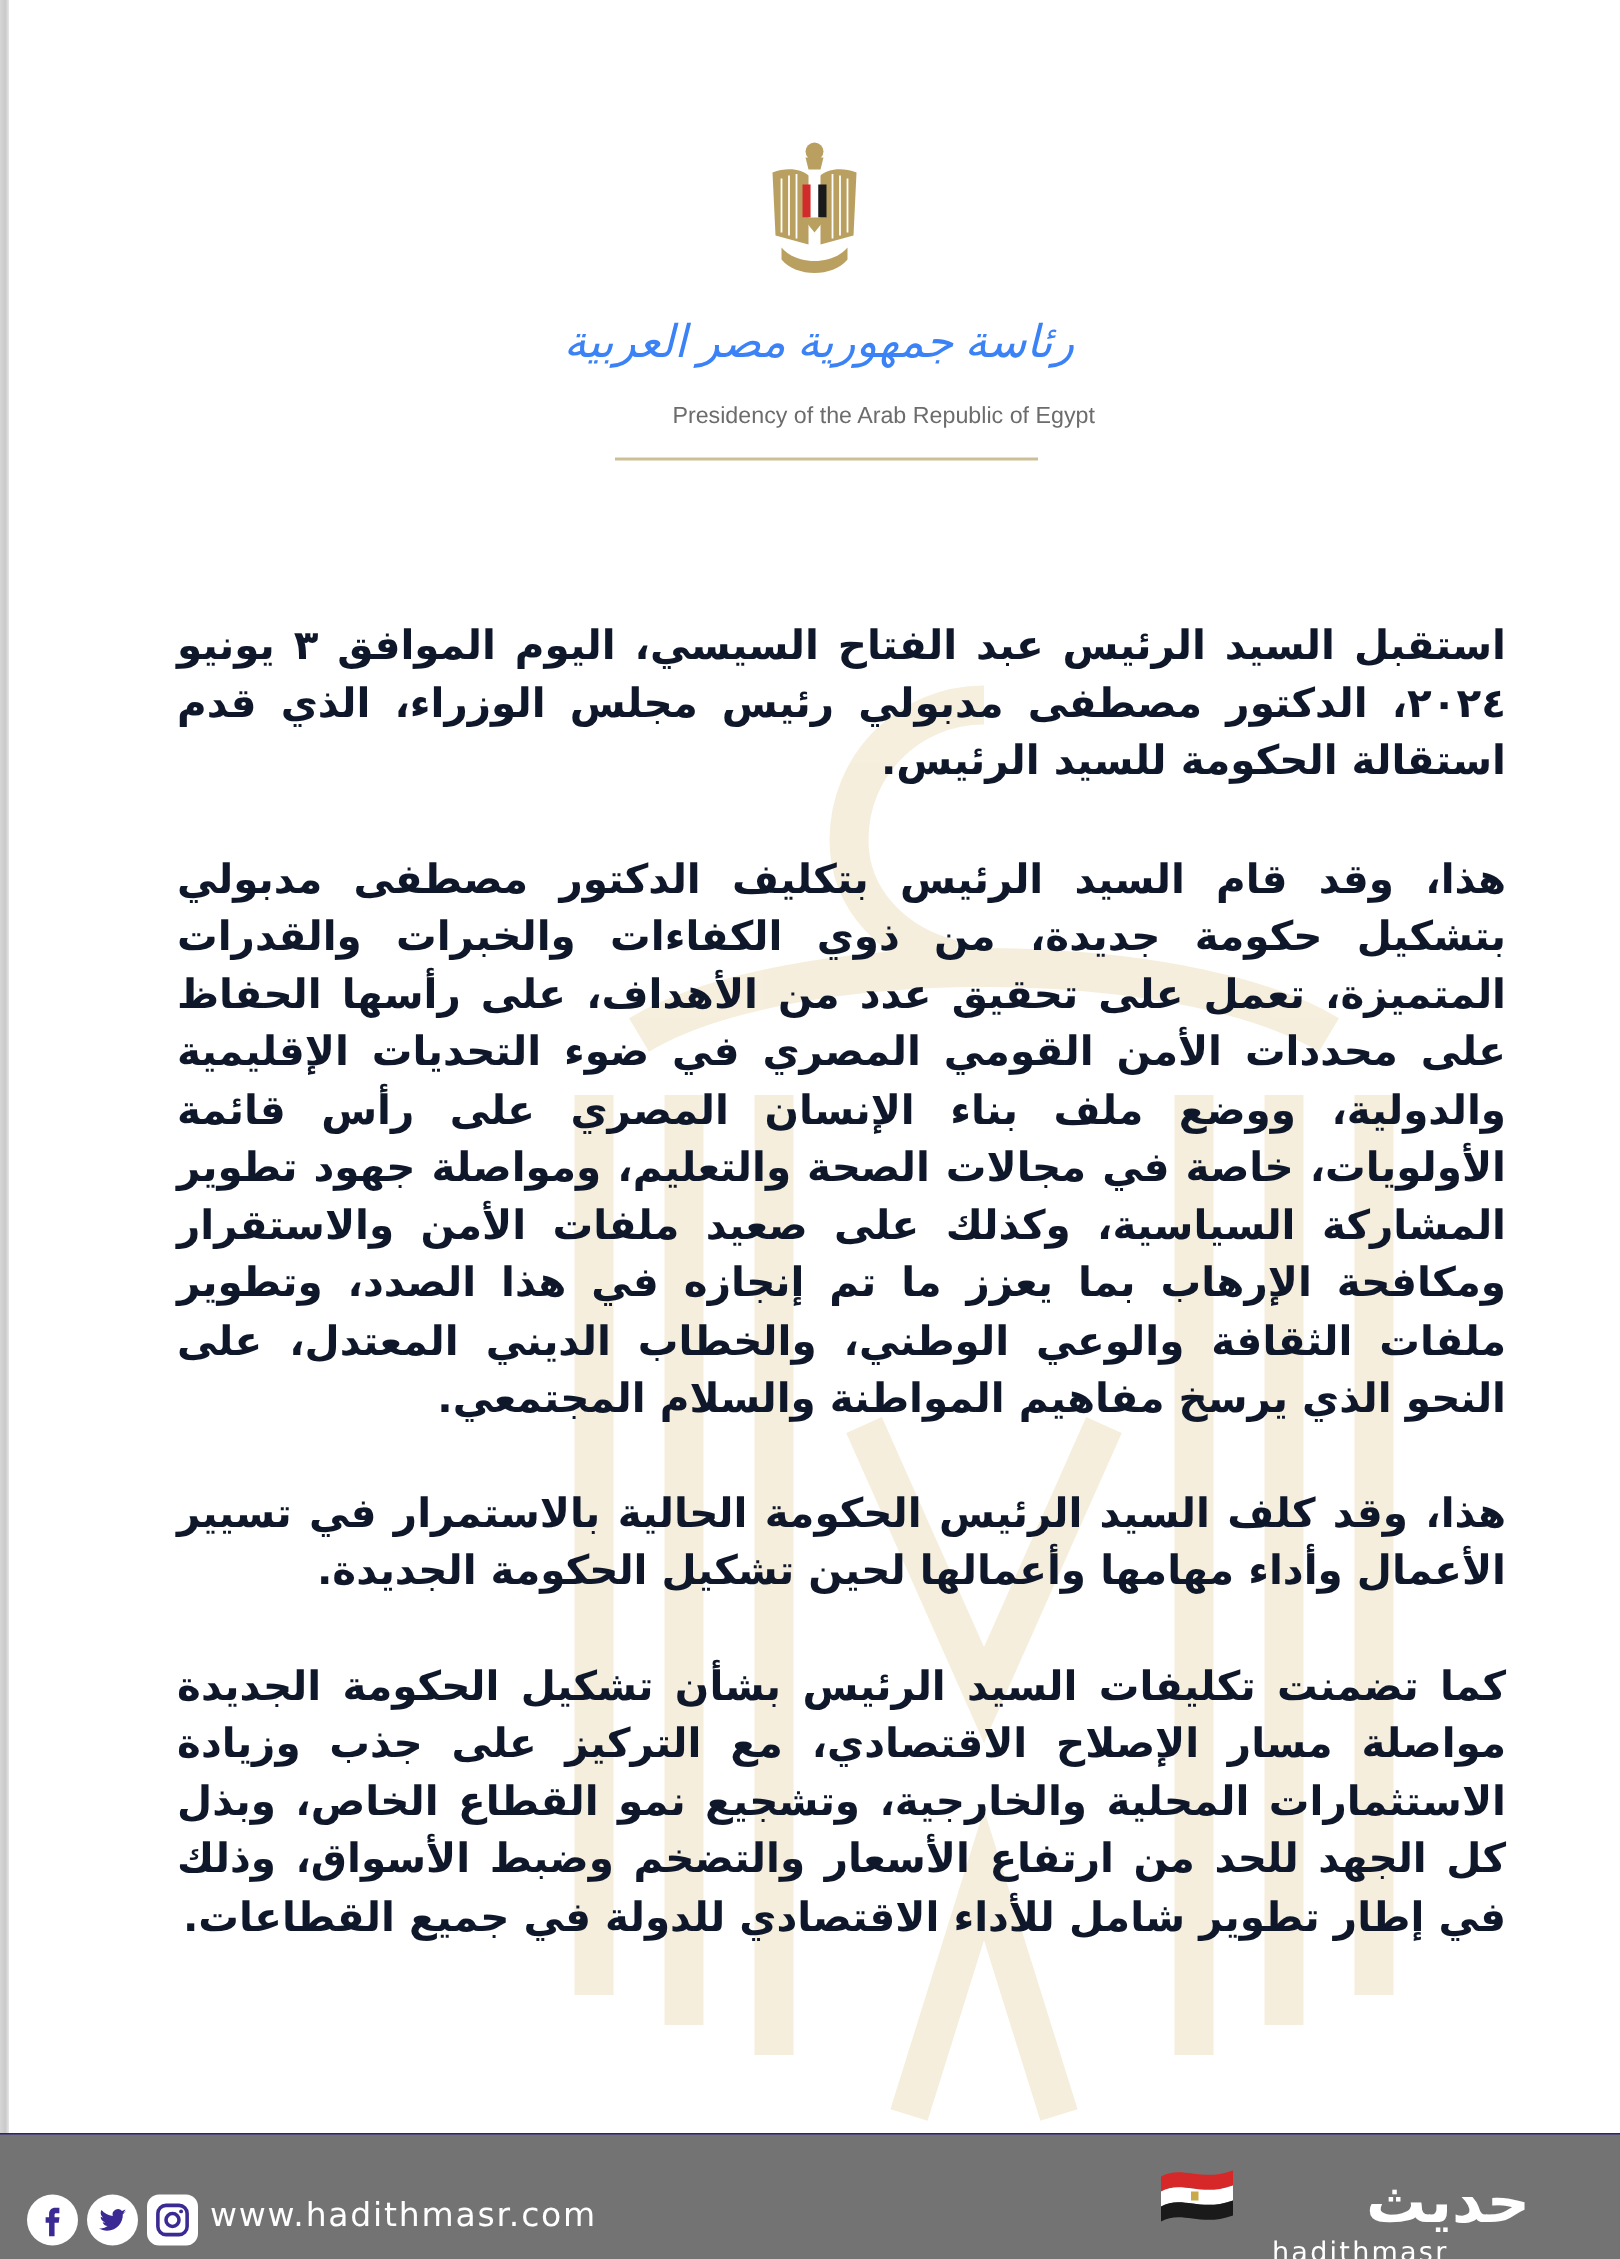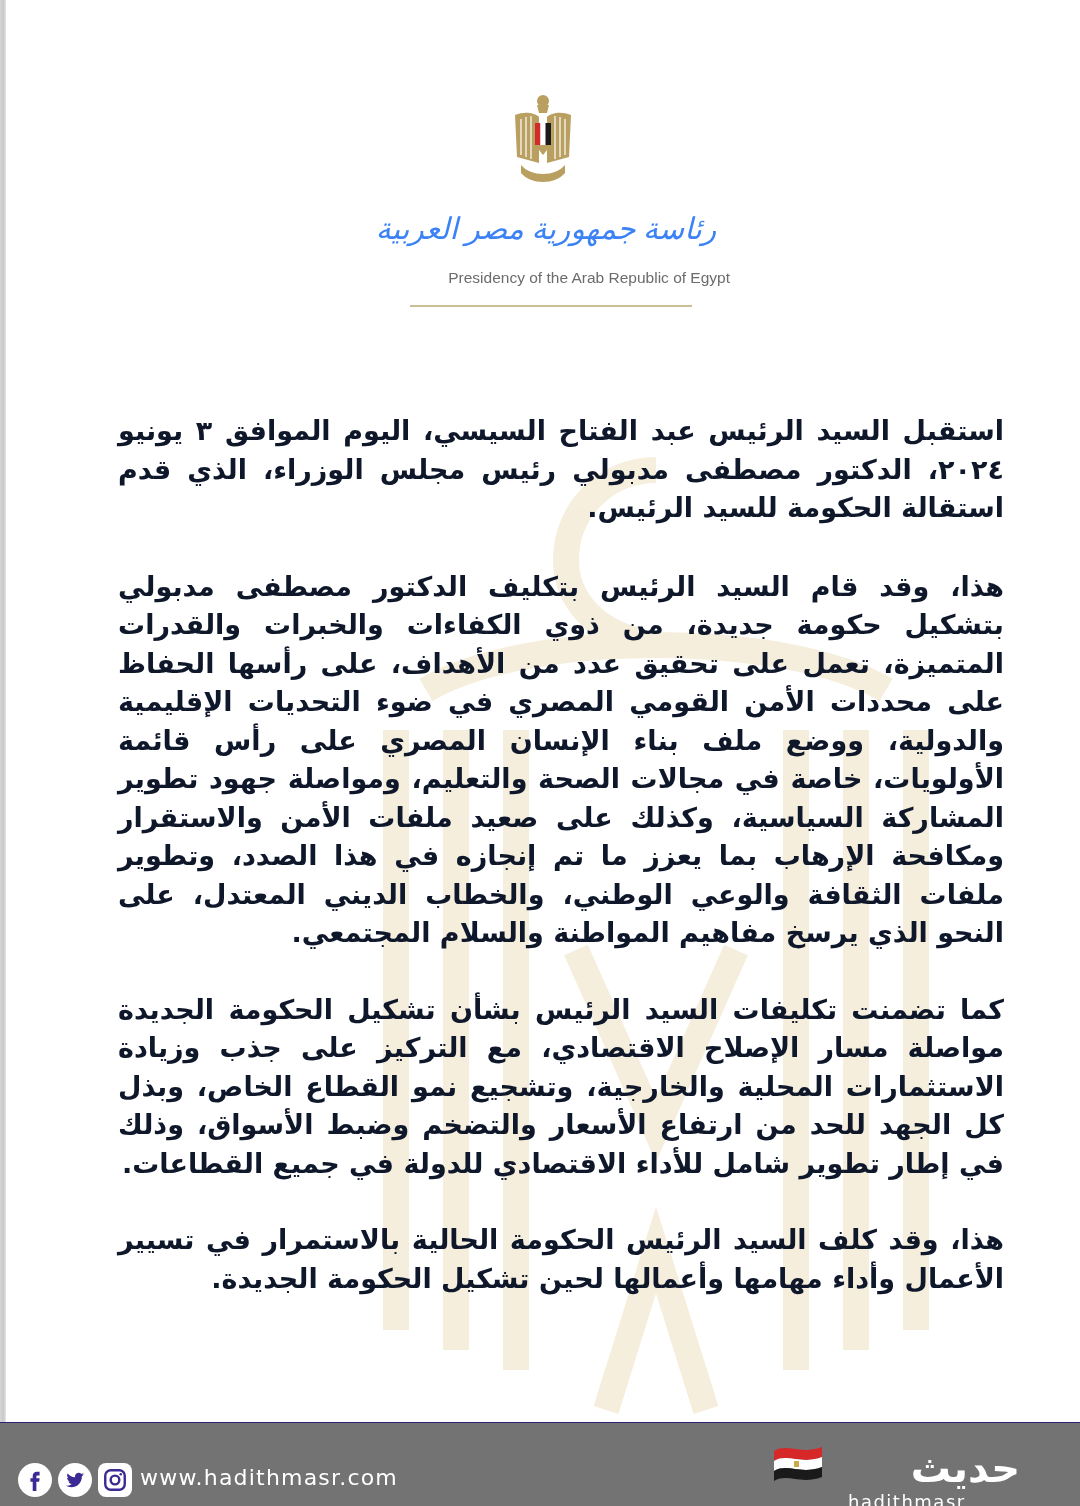--- a/index.html
+++ b/index.html
@@ -109,22 +109,22 @@
     <path d="M24 52 L40 52 L32 62 Z" fill="#b9a060"></path>
   </svg>
 
   <div class="ar-title">رئاسة جمهورية مصر العربية</div>
   <div class="en-title">Presidency of the Arab Republic of Egypt</div>
   <div class="header-rule"></div>
 
   <div class="body-text">
     <p class="p1">استقبل السيد الرئيس عبد الفتاح السيسي، اليوم الموافق ٣ يونيو ٢٠٢٤، الدكتور مصطفى مدبولي رئيس مجلس الوزراء، الذي قدم استقالة الحكومة للسيد الرئيس.</p>
     <p>هذا، وقد قام السيد الرئيس بتكليف الدكتور مصطفى مدبولي بتشكيل حكومة جديدة، من ذوي الكفاءات والخبرات والقدرات المتميزة، تعمل على تحقيق عدد من الأهداف، على رأسها الحفاظ على محددات الأمن القومي المصري في ضوء التحديات الإقليمية والدولية، ووضع ملف بناء الإنسان المصري على رأس قائمة الأولويات، خاصة في مجالات الصحة والتعليم، ومواصلة جهود تطوير المشاركة السياسية، وكذلك على صعيد ملفات الأمن والاستقرار ومكافحة الإرهاب بما يعزز ما تم إنجازه في هذا الصدد، وتطوير ملفات الثقافة والوعي الوطني، والخطاب الديني المعتدل، على النحو الذي يرسخ مفاهيم المواطنة والسلام المجتمعي.</p>
+    <p>هذا، وقد كلف السيد الرئيس الحكومة الحالية بالاستمرار في تسيير الأعمال وأداء مهامها وأعمالها لحين تشكيل الحكومة الجديدة.</p>
     <p>كما تضمنت تكليفات السيد الرئيس بشأن تشكيل الحكومة الجديدة مواصلة مسار الإصلاح الاقتصادي، مع التركيز على جذب وزيادة الاستثمارات المحلية والخارجية، وتشجيع نمو القطاع الخاص، وبذل كل الجهد للحد من ارتفاع الأسعار والتضخم وضبط الأسواق، وذلك في إطار تطوير شامل للأداء الاقتصادي للدولة في جميع القطاعات.</p>
-    <p>هذا، وقد كلف السيد الرئيس الحكومة الحالية بالاستمرار في تسيير الأعمال وأداء مهامها وأعمالها لحين تشكيل الحكومة الجديدة.</p>
   </div>
 </div>
 
 <div class="footer">
   <div class="social">
     <span class="ico">
       <svg width="22" height="22" viewBox="0 0 24 24">
           <path fill="#3b2a93" d="M14 7h3V3h-3c-2.8 0-4.5 1.8-4.5 4.6V10H7v4h2.5v10h4V14h3l.6-4h-3.6V8c0-.6.4-1 1-1z"></path>
         </svg>
     </span>

